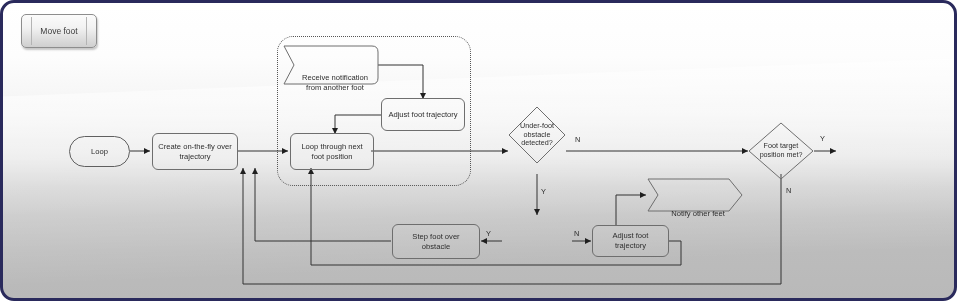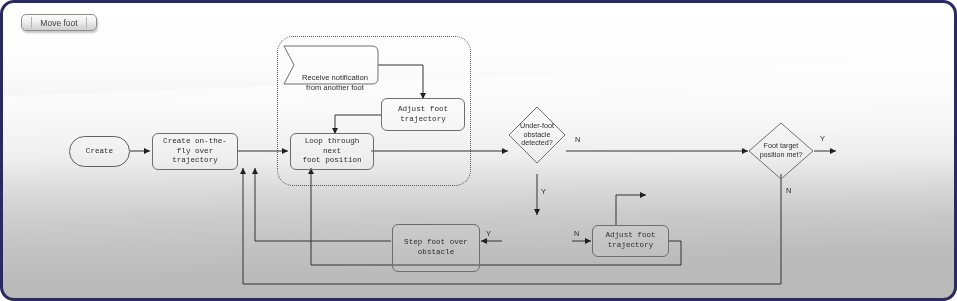--- a/index.html
+++ b/index.html
@@ -39,21 +39,21 @@
   }
   #canvas {
     position: absolute;
     left: 0; top: 0;
     width: 957px; height: 301px;
   }
   
   #move-foot-btn {
     position: absolute;
     left: 18px; top: 11px;
-    width: 76px; height: 17px;
+    width: 76px; height: 34px;
     border-radius: 5px;
     border: 1px solid #8d8d8d;
     background: linear-gradient(to bottom, #fbfbfb 0%, #f2f2f2 40%, #dddddd 75%, #cfcfcf 100%);
     box-shadow: 1px 2px 2px rgba(0,0,0,0.22);
     display: flex; align-items: center; justify-content: center;
     font-size: 8.5px; color: #3b3b3b;
   }
   #move-foot-btn::before,
   #move-foot-btn::after {
     content: "";
@@ -67,21 +67,20 @@
   
   .node {
     position: absolute;
     display: flex; align-items: center; justify-content: center;
     text-align: center;
     font-size: 7.6px;
     line-height: 1.28;
     color: #2d2d2d;
     padding: 2px 4px;
     white-space: pre-line;
-    font-family: Liberation Mono, monospace;
   }
   .rect {
     border: 1px solid #6e6e6e;
     border-radius: 6px;
     background: rgba(255,255,255,0.06);
   }
   .stadium {
     border: 1px solid #5f5f5f;
     border-radius: 999px;
     background: rgba(255,255,255,0.05);
@@ -166,21 +165,21 @@
 
         <path d="M665,238 L678,238 L678,262 L308,262 L308,165" marker-end="url(#ah)"></path>
 
         <path d="M388,238 L252,238 L252,165" marker-end="url(#ah)"></path>
 
         <path d="M778,171 L778,281 L240,281 L240,165" marker-end="url(#ah)"></path>
       </g>
     </svg>
 
     <div class="node stadium" style="left:66px; top:133px; width:61px; height:31px;">
-      <span>Create</span>
+      <span>Loop</span>
     </div>
 
     <div class="node rect" style="left:149px; top:130px; width:86px; height:37px;">
       <span>Create on-the-fly over
 trajectory</span>
     </div>
 
     <div class="poly-wrap" style="left:281px; top:43px; width:94px; height:38px;">
       <svg width="94" height="38" viewBox="0 0 94 38">
         <path d="M0,0 L88,0 Q94,0 94,6 L94,32 Q94,38 88,38 L0,38 L10,19 Z" fill="rgba(255,255,255,0.05)" stroke="#6e6e6e" stroke-width="1"></path>
@@ -215,22 +214,30 @@
       <svg width="66" height="58" viewBox="0 0 66 58">
         <path d="M33,1 L65,29 L33,57 L1,29 Z" fill="rgba(255,255,255,0.05)" stroke="#6e6e6e" stroke-width="1"></path>
       </svg>
       <div class="diamond-label">
         <span>Foot target
 position met?</span>
       </div>
     </div>
 
 
-
-    <div class="node rect" style="left:389px; top:221px; width:88px; height:48px;">
+    <div class="poly-wrap" style="left:644px; top:175px; width:96px; height:34px;">
+      <svg width="96" height="34" viewBox="0 0 96 34">
+        <path d="M1,1 L82,1 L95,17 L82,33 L1,33 L11,17 Z" fill="rgba(255,255,255,0.05)" stroke="#6e6e6e" stroke-width="1"></path>
+      </svg>
+      <div class="poly-label" style="padding-left:6px;">
+        <span>Notify other feet</span>
+      </div>
+    </div>
+
+    <div class="node rect" style="left:389px; top:221px; width:88px; height:35px;">
       <span>Step foot over
 obstacle</span>
     </div>
 
 
     <div class="node rect" style="left:589px; top:222px; width:77px; height:32px;">
       <span>Adjust foot trajectory</span>
     </div>
 
     <div class="edge-label" style="left:572px; top:132px;">

